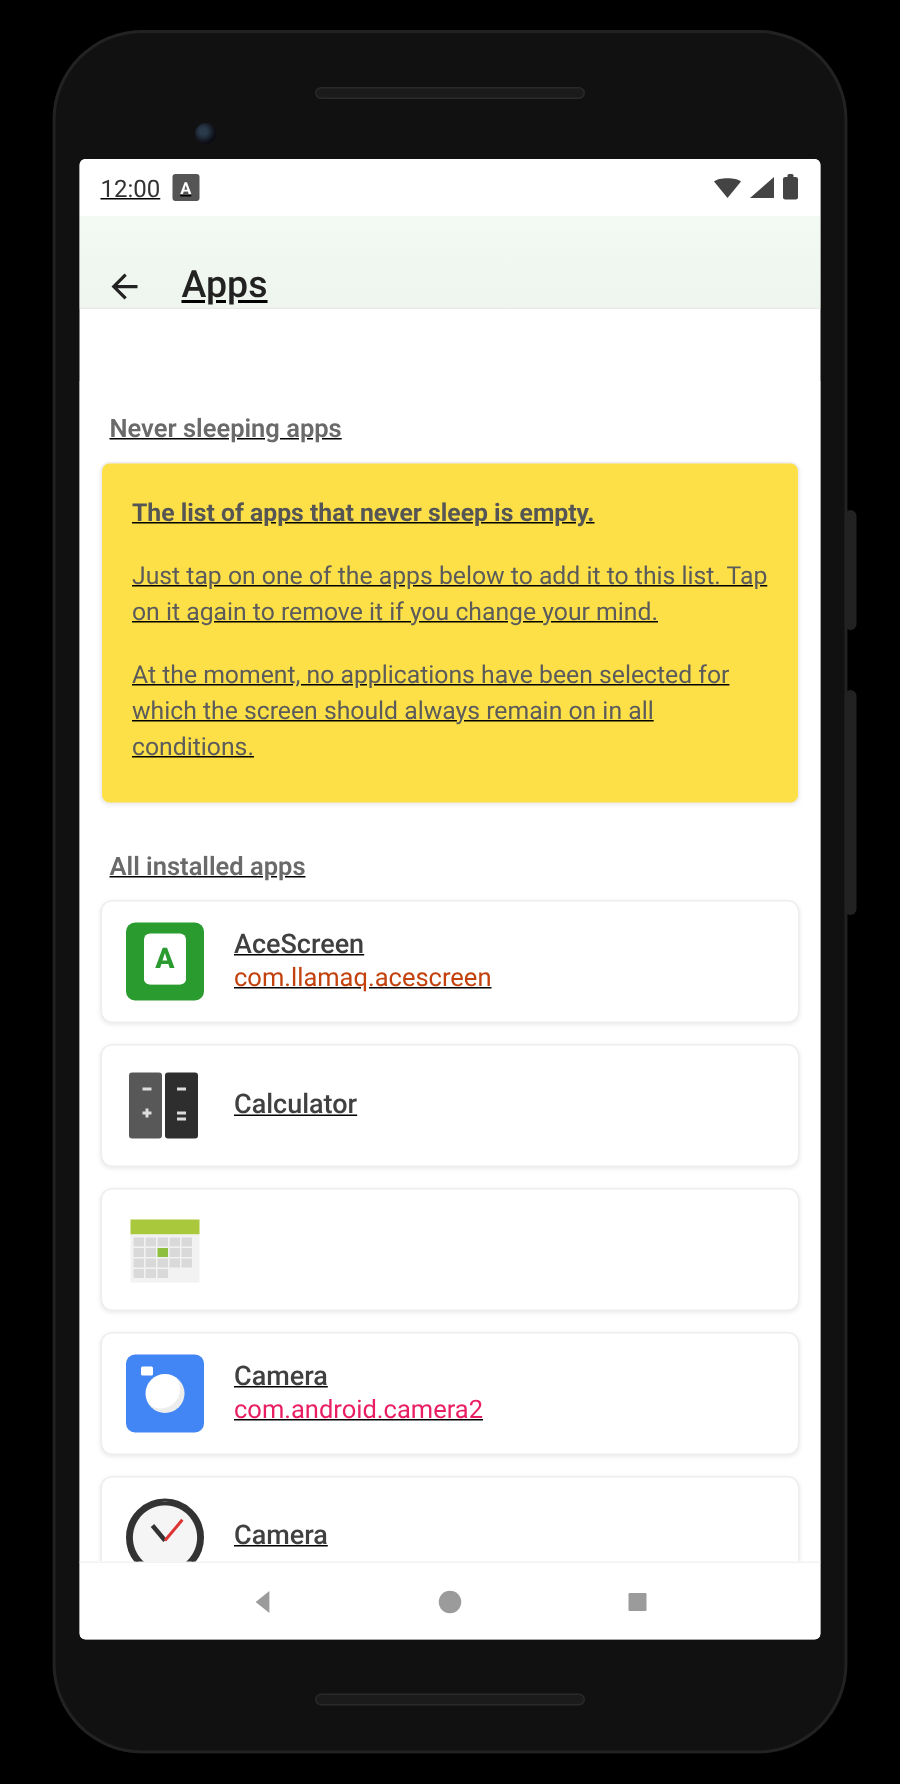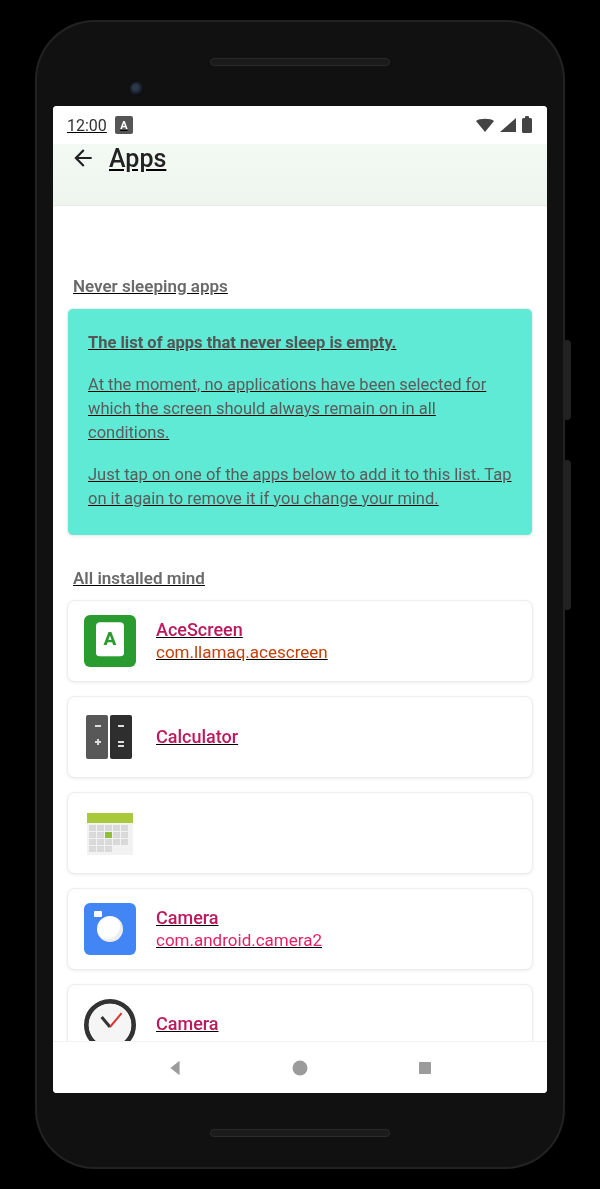--- a/index.html
+++ b/index.html
@@ -88,22 +88,22 @@
     width: 18px; height: 18px; background:#555; border-radius: 2px;
     display:flex; align-items:center; justify-content:center;
     color:#fff; font-size:11px; font-weight:700;
   }
   .tri-wifi, .tri-cell, .batt { display:inline-block; }
   .tri-wifi svg, .tri-cell svg, .batt svg { display:block; }
   
   .app-header {
     height: 62px;
     display: flex;
-    align-items: flex-start;
-    gap: 12px;
+    align-items: flex-end;
+    gap: 24px;
     padding: 0 16px;
     background: linear-gradient(#f3f9f3, #eef5ee);
     border-bottom: 1px solid #e8e8e8;
   }
   .back-btn { width: 28px; height: 28px; display:flex; align-items:center; justify-content:center; cursor:pointer;}
   .app-title { font-size: 25px; font-weight: 500; color: #222; }
   
   .content {
     flex: 1;
     overflow: hidden;
@@ -111,21 +111,21 @@
     margin-top: 48px;
   }
   .section-label {
     font-size: 17px;
     font-weight: 600;
     color: #6a6a6a;
     padding: 22px 20px 12px;
   }
   .info-card {
     margin: 0 14px 10px;
-    background: #5eead4;
+    background: #fde047;
     border: 1px solid #eee;
     border-radius: 6px;
     box-shadow: 0 1px 3px rgba(0,0,0,0.06);
     padding: 22px 20px 24px;
     color: #5b5b5b;
     font-size: 16.5px;
     line-height: 1.45;
   }
   .info-card .info-title {
     font-weight: 700;
@@ -145,21 +145,21 @@
     align-items: center;
     gap: 20px;
     cursor: pointer;
   }
   .app-icon {
     width: 52px; height: 52px; border-radius: 6px;
     display:flex; align-items:center; justify-content:center;
     flex-shrink: 0;
   }
   .app-text { display:flex; flex-direction:column; gap:2px; }
-  .app-name { font-size: 18px; color:#be185d; font-weight: 500; }
+  .app-name { font-size: 18px; color:#404040; font-weight: 500; }
   .app-pkg  { font-size: 17px; }
   .pkg-green { color: #c2410c; }
   .pkg-pink  { color: #e91e63; }
   
   .ic-ace { background:#2a9b2f; position:relative; }
   .ic-ace::after {
     content:"A"; position:absolute; top:50%; left:50%; transform:translate(-50%,-55%);
     color:#2a9b2f; background:#fff; width:28px; height:34px; border-radius:4px;
     display:flex; align-items:center; justify-content:center; font-weight:800; font-size:19px;
     box-shadow: 0 -5px 0 #fff inset;
@@ -246,25 +246,25 @@
       </div>
       <div class="app-title">Apps</div>
     </div>
 
     <div class="content">
 
       <div class="section-label">Never sleeping apps</div>
 
       <div class="info-card">
         <div class="info-title">The list of apps that never sleep is empty.</div>
+        <p>Just tap on one of the apps below to add it to this list. Tap on it again to remove it if you change your mind.</p>
         <p>At the moment, no applications have been selected for which the screen should always remain on in all conditions.</p>
-        <p>Just tap on one of the apps below to add it to this list. Tap on it again to remove it if you change your mind.</p>
-      </div>
-
-      <div class="section-label">All installed mind</div>
+      </div>
+
+      <div class="section-label">All installed apps</div>
 
       <div class="app-card">
         <div class="app-icon ic-ace"></div>
         <div class="app-text">
           <span class="app-name">AceScreen</span>
           <span class="app-pkg pkg-green">com.llamaq.acescreen</span>
         </div>
       </div>
 
       <div class="app-card">

